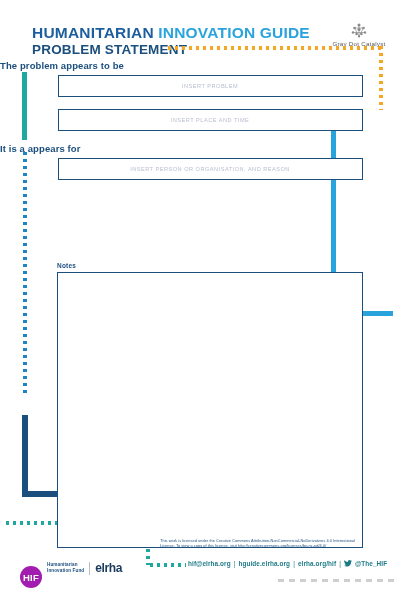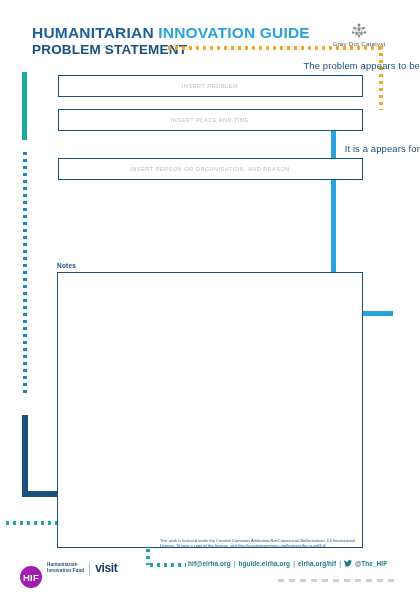--- a/index.html
+++ b/index.html
@@ -58,22 +58,22 @@
   .teal-dots-h { left:6px; top:521px; width:142px; color:#1fa8a0; }
   .teal-dots-v { left:146px; top:521px; height:44px; color:#1fa8a0; }
   .teal-dots-h2 { left:150px; top:563px; width:36px; color:#1fa8a0; }
   .grey-dots-h { left:278px; top:579px; width:120px; height:3px;
     background-image: repeating-linear-gradient(to right,
       #cfcfcf 0 6px, transparent 6px 11px); }
 
   
   .form { position:absolute; left:0; top:60px; width:420px; }
   .sec-label {
-    text-align:right; font-size:9.5px; font-weight:normal;
-    color:#1b4f7e; letter-spacing:.1px; margin-bottom:4px;padding-left:21px;
+    text-align:left; font-size:9.5px; font-weight:bold;
+    color:#1b4f7e; letter-spacing:.1px; margin-bottom:4px;
   }
   .field {
     margin:0 auto; width:305px; height:22px;
     border:1px solid #1b4f7e; background:#fff;
     display:flex; align-items:center; justify-content:center;
   }
   .field .ph {
     font-size:5.6px; color:#b9bdd0; letter-spacing:.5px;
     text-transform:uppercase; white-space:nowrap;
   }
@@ -194,21 +194,21 @@
 
   <div class="footer">
 
     <div class="logo-row">
       <div class="hif-circle">HIF</div>
       <div class="hif-words">
         <div>Humanitarian</div>
         <div>Innovation Fund</div>
       </div>
       <div class="logo-div"></div>
-      <div class="elrha">visit</div>
+      <div class="elrha">elrha</div>
     </div>
 
     <div class="license">
       <div>This work is licensed under the Creative Commons Attribution-NonCommercial-NoDerivatives 4.0 International</div>
       <div>License. To view a copy of this license, visit http://creativecommons.org/licenses/by-nc-nd/4.0/</div>
     </div>
 
     <div class="contact">
       <span>hif@elrha.org</span>
       <span class="sep">|</span>

